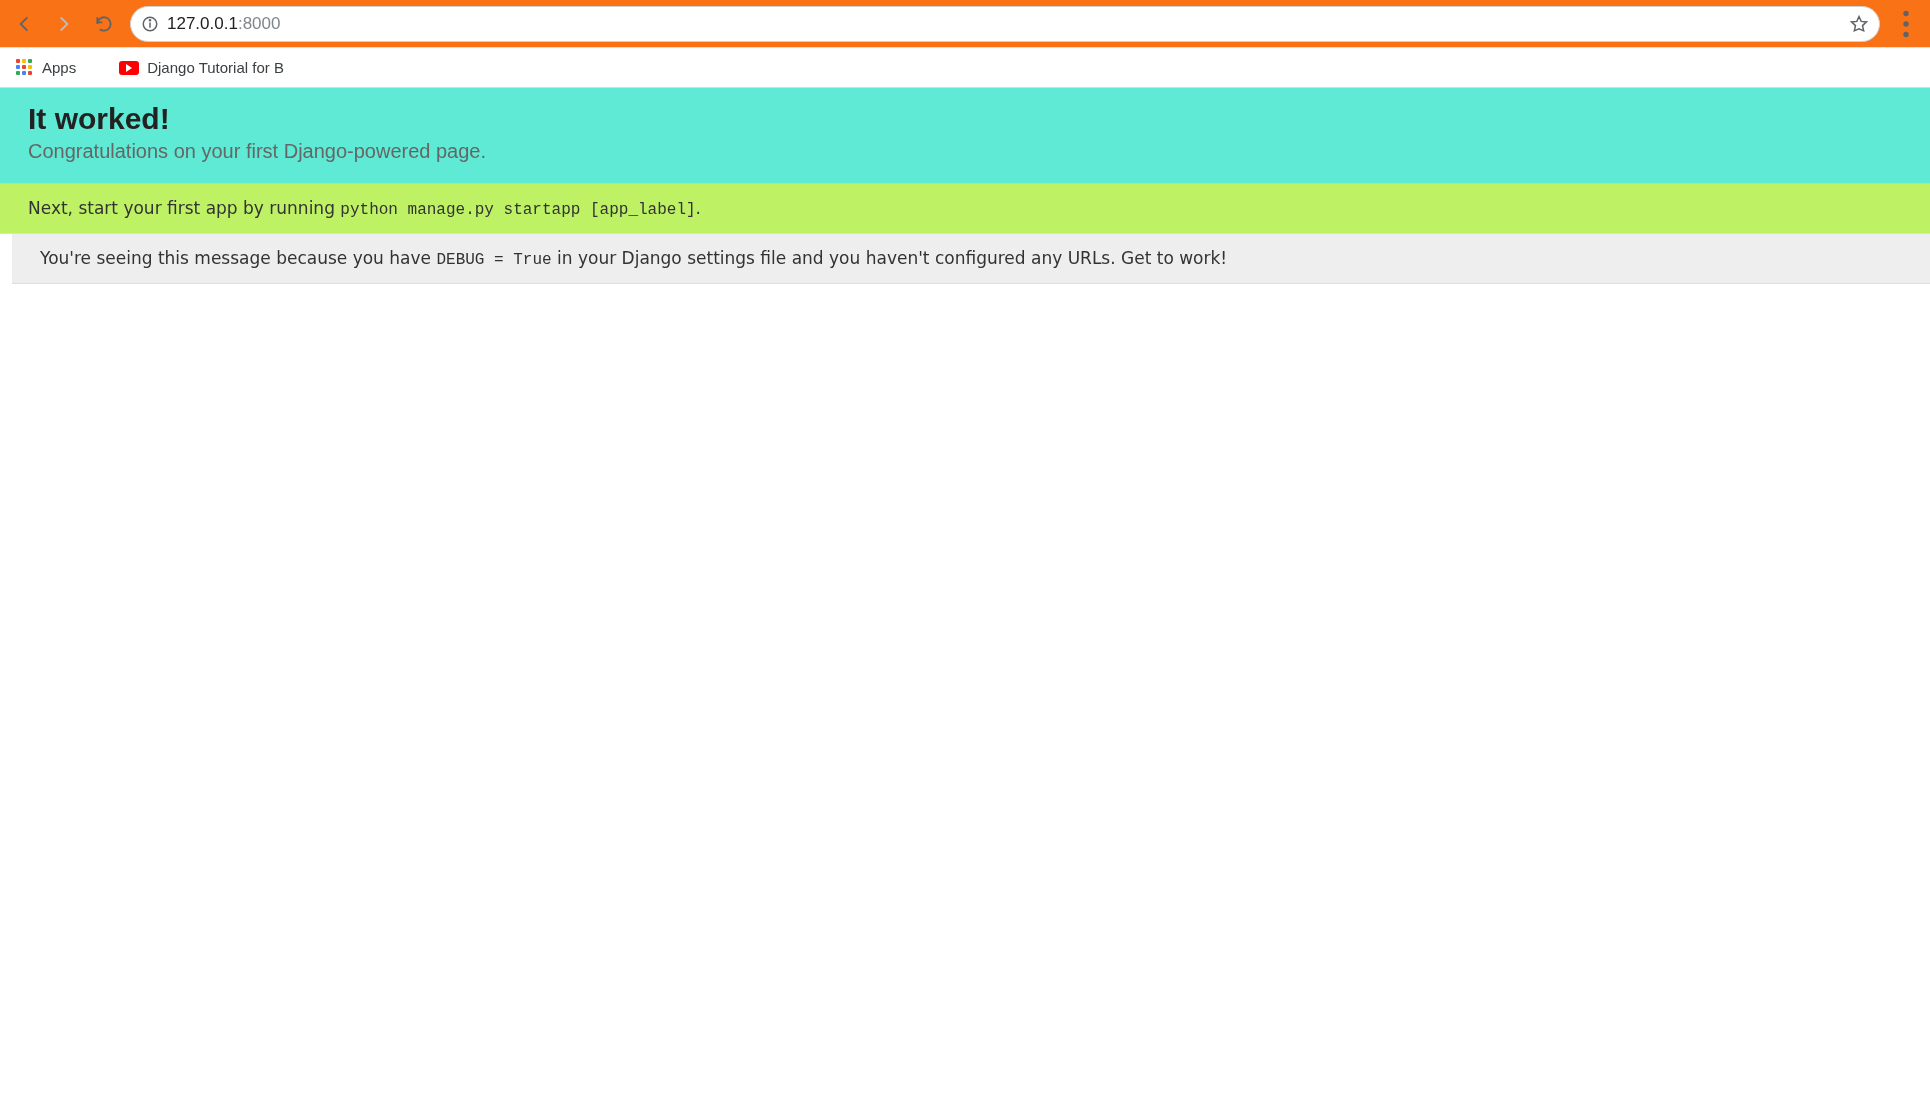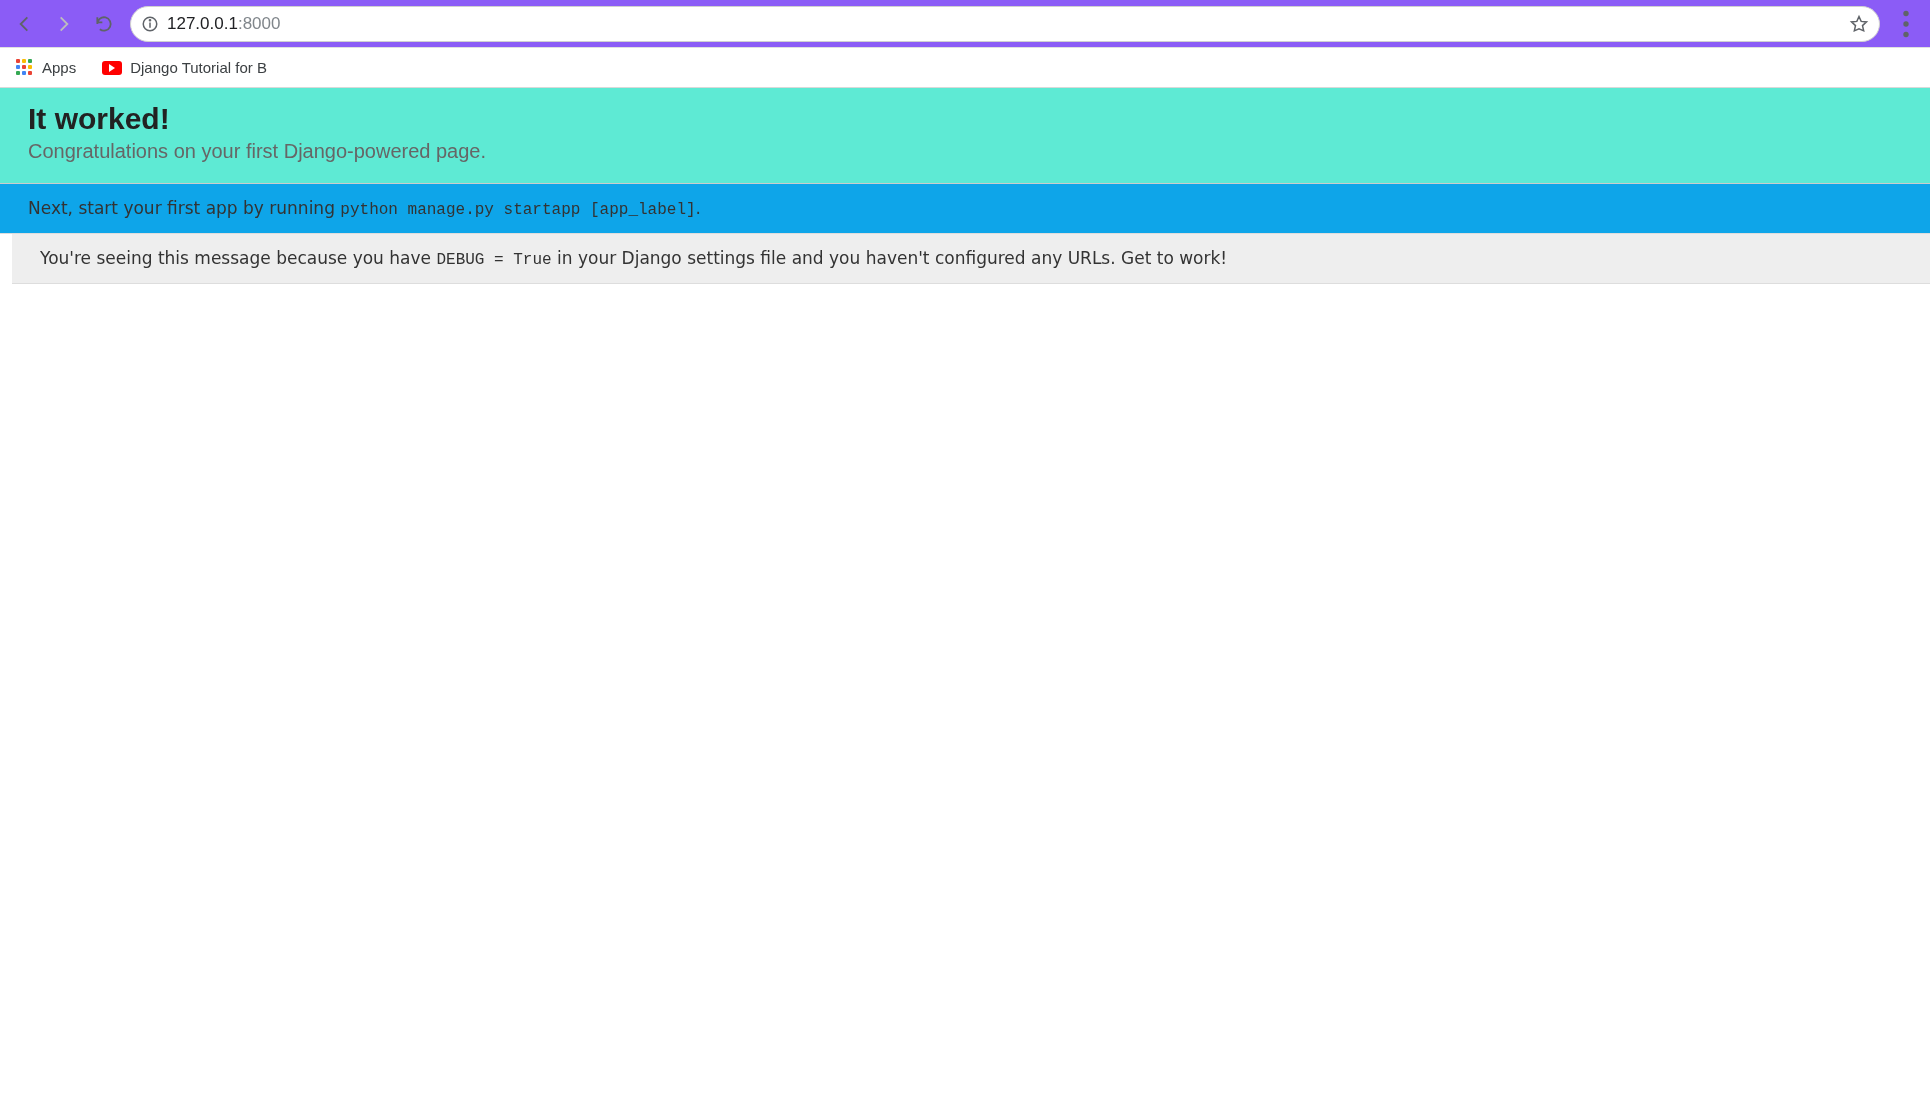--- a/index.html
+++ b/index.html
@@ -10,21 +10,21 @@
       height: 1097px;
       overflow: hidden;
     }
 
     
     .toolbar {
       display: flex;
       align-items: center;
       height: 48px;
       padding: 0 6px;
-      background: #8b5cf6;
+      background: #f97316;
       border-bottom: 1px solid #e0e0e0;
       gap: 4px;
     }
     .nav-btn {
       width: 36px;
       height: 36px;
       display: flex;
       align-items: center;
       justify-content: center;
       border-radius: 50%;
@@ -71,21 +71,21 @@
     }
 
     
     .bookmarks-bar {
       height: 40px;
       display: flex;
       align-items: center;
       padding: 0 10px;
       border-bottom: 1px solid #d9d9d9;
       background: #fff;
-      gap: 14px;
+      gap: 31px;
       font-size: 15px;
       color: #3c4043;
     }
     .bookmark-item {
       display: flex;
       align-items: center;
       gap: 8px;
       padding: 4px 6px;
       border-radius: 4px;
       cursor: pointer;
@@ -140,21 +140,21 @@
       font-family: Arial, Helvetica, sans-serif;
     }
     #summary h2 {
       font-size: 20px;
       font-weight: 400;
       color: #666;
       font-family: Arial, Helvetica, sans-serif;
     }
 
     #instructions {
-      background: #0ea5e9;
+      background: #bef264;
       border-bottom: 1px solid #ddd;
       padding: 14px 28px;
       font-size: 17px;
       color: #333;
     }
     #instructions code {
       font-family: Menlo, Consolas, "Courier New", monospace;
       font-size: 16px;
     }
 

